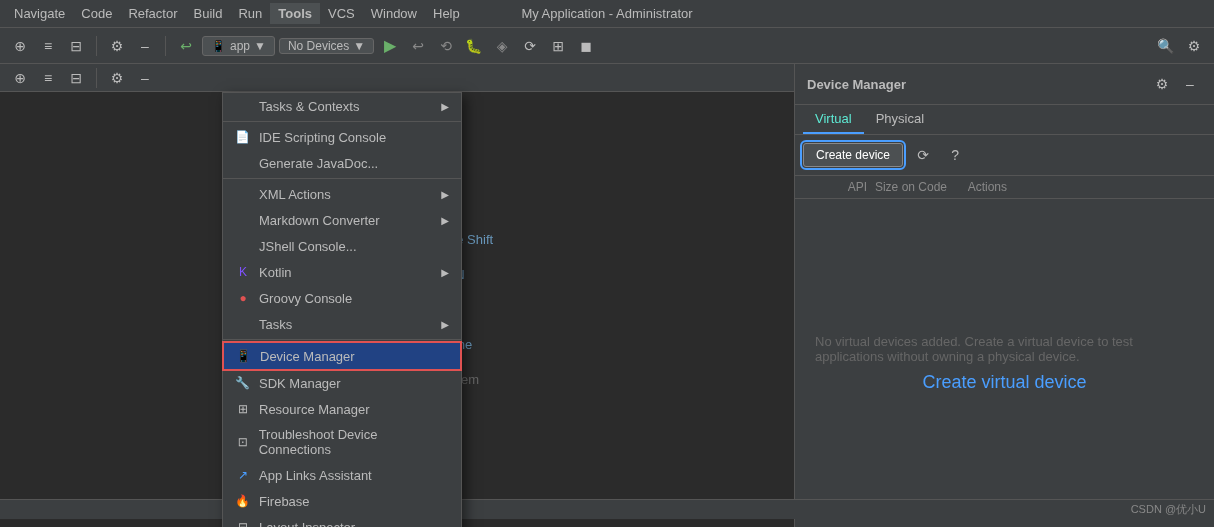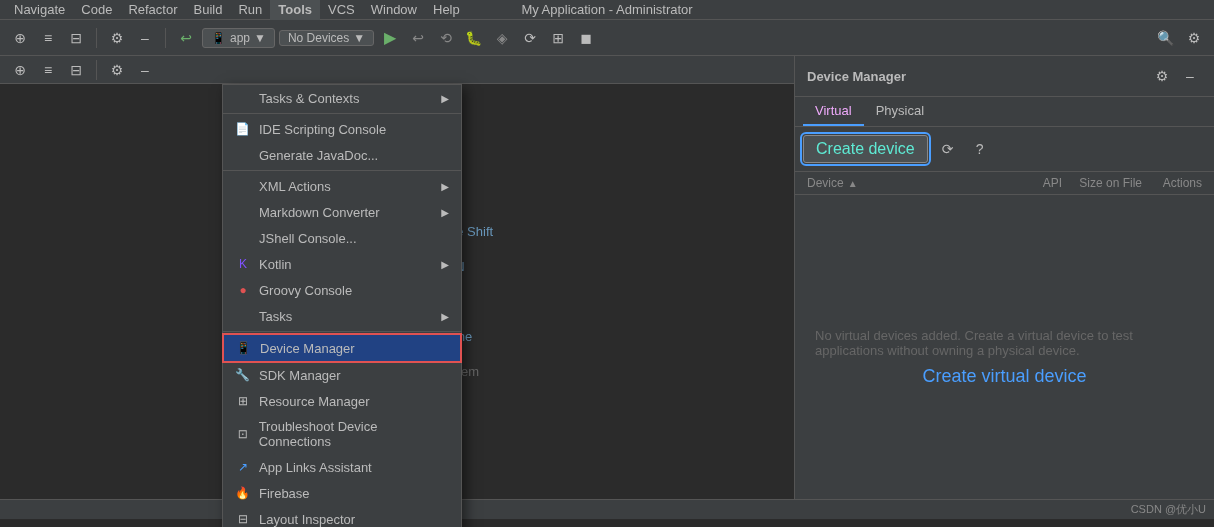--- a/index.html
+++ b/index.html
@@ -11,21 +11,21 @@
       font-size: 13px;
       color: #bbbbbb;
       overflow: hidden;
       position: relative;
     }
 
     
     .menu-bar {
       display: flex;
       align-items: center;
-      height: 20px;
+      height: 28px;
       background: #3c3f41;
       padding: 0 6px;
       border-bottom: 1px solid #555;
     }
     .menu-item {
       padding: 3px 8px;
       cursor: pointer;
       color: #bbbbbb;
       font-size: 13px;
     }
@@ -229,37 +229,37 @@
     }
     .dm-tab {
       padding: 6px 12px;
       cursor: pointer;
       color: #bbbbbb;
       font-size: 13px;
       border-bottom: 2px solid transparent;
     }
     .dm-tab.active {
       border-bottom: 2px solid #4a9eff;
-      color: #f0abfc;
+      color: #5eead4;
     }
     .dm-toolbar {
       display: flex;
       align-items: center;
       padding: 8px 8px;
       gap: 8px;
       border-bottom: 1px solid #555;
     }
     .create-device-btn {
       background: #4c5052;
       border: 1px solid #888;
       border-radius: 3px;
       padding: 4px 12px;
-      color: #5eead4;
-      cursor: pointer;
-      font-size: 16px;
+      color: #ffffff;
+      cursor: pointer;
+      font-size: 12px;
       outline: 2px solid #4a9eff;
       outline-offset: 1px;
     }
     .dm-table-header {
       display: flex;
       padding: 4px 12px;
       border-bottom: 1px solid #555;
       color: #888;
       font-size: 12px;
     }
@@ -500,26 +500,22 @@
       <div class="dm-tab">Physical</div>
     </div>
 
     <div class="dm-toolbar">
       <button class="create-device-btn">Create device</button>
       <div class="toolbar-icon">⟳</div>
       <div class="toolbar-icon">?</div>
     </div>
 
     <div class="dm-table-header">
-      <div class="dm-col-device">
-        <span>Device</span>
-        <span class="sort-arrow">▲</span>
-      </div>
       <div class="dm-col-api">API</div>
-      <div class="dm-col-size">Size on File</div>
+      <div class="dm-col-size">Size on Code</div>
       <div class="dm-col-actions">Actions</div>
     </div>
 
     <div class="dm-empty">
       <p>No virtual devices added. Create a virtual device to test applications without owning a physical device.</p>
       <span class="create-virtual-link">Create virtual device</span>
     </div>
   </div>
 </div>
 

